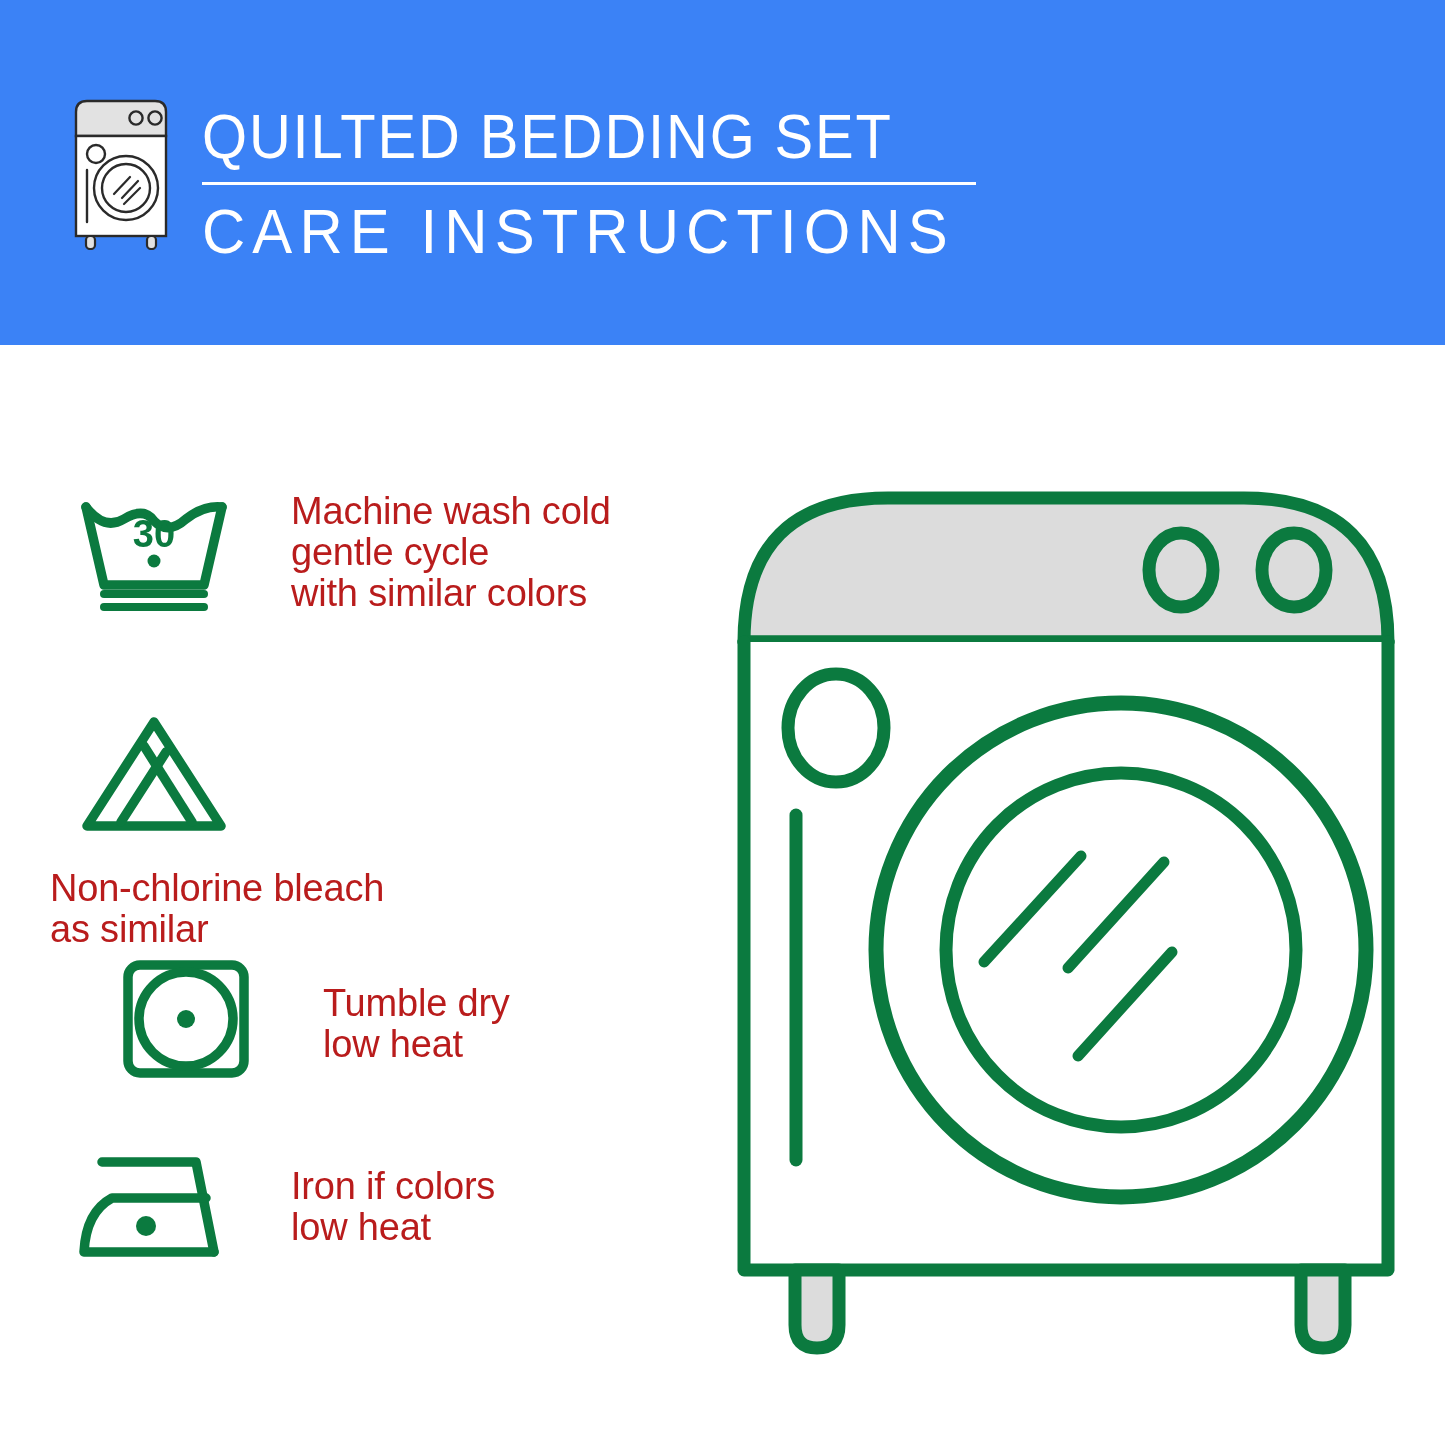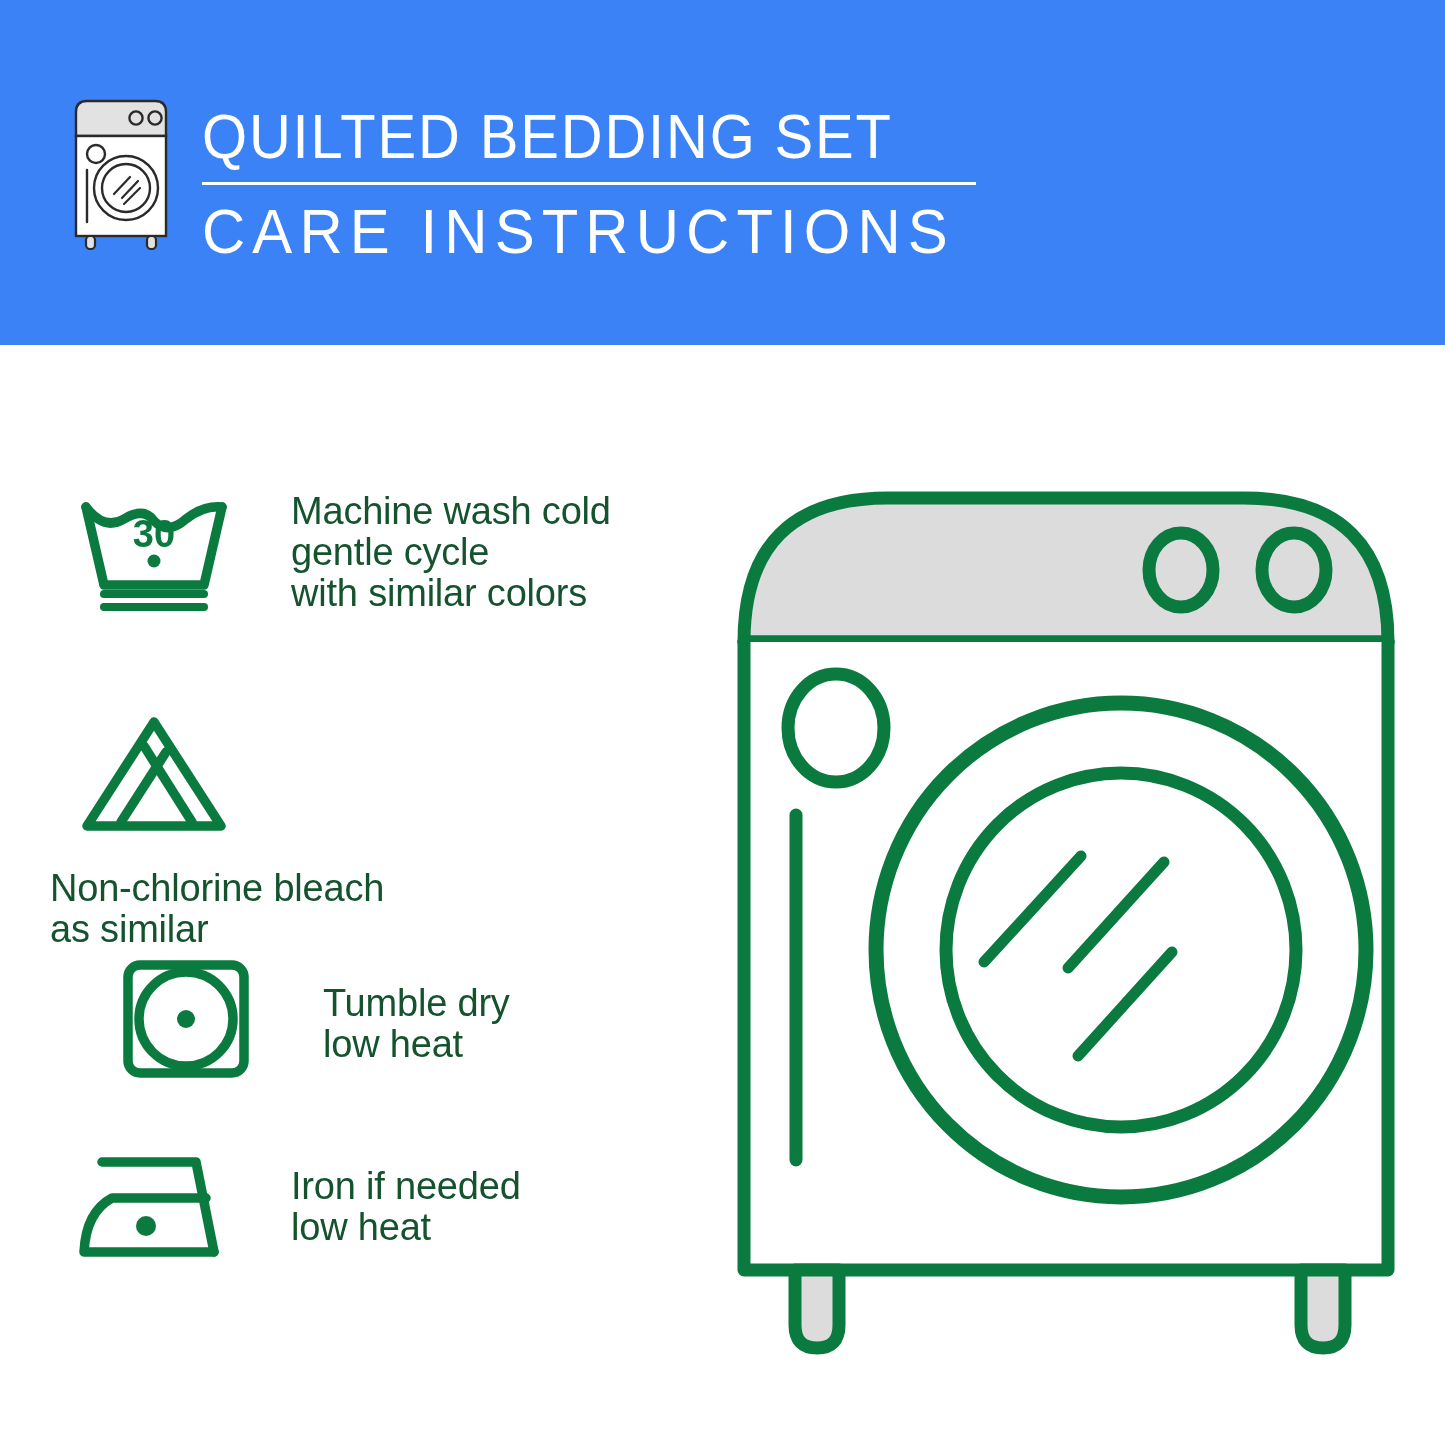--- a/index.html
+++ b/index.html
@@ -98,21 +98,21 @@
     flex: 0 0 auto;
     width: 175px;
     margin-left: 66px;
     display: flex;
     justify-content: center;
     align-items: center;
   }
   .care-text {
     flex: 1 1 auto;
     margin-left: 50px;
-    color: #14532d;
+    color: #b91c1c;
     font-family: "Liberation Sans", sans-serif;
     font-size: 38px;
     line-height: 41px;
     font-weight: 400;
     letter-spacing: -0.2px;
     padding-top: 6px;
   }
   .care-text .line { display: block; white-space: nowrap; }
 
   .row-align-1 .care-text { padding-top: 6px; }
@@ -232,21 +232,21 @@
         <svg viewBox="0 0 160 130" width="160" height="130" aria-hidden="true">
 
           <path d="M28 22 L122 22 L140 112" fill="none" stroke="#0b7a3f" stroke-width="9.5" stroke-linecap="round" stroke-linejoin="round"></path>
 
           <path d="M132 58 L38 58 Q12 72 10 112 L140 112" fill="none" stroke="#0b7a3f" stroke-width="9.5" stroke-linecap="round" stroke-linejoin="round"></path>
 
           <circle cx="72" cy="86" r="10" fill="#0b7a3f"></circle>
         </svg>
       </div>
       <div class="care-text">
-        <span class="line">Iron if needed</span>
+        <span class="line">Iron if colors</span>
         <span class="line">low heat</span>
       </div>
     </div>
 
   </div>
 
   <div class="washer-illustration">
     <svg viewBox="0 0 700 900" width="700" height="900" aria-hidden="true">
       <g fill="none" stroke="#0b7a3f" stroke-width="13" stroke-linecap="round" stroke-linejoin="round">
 

